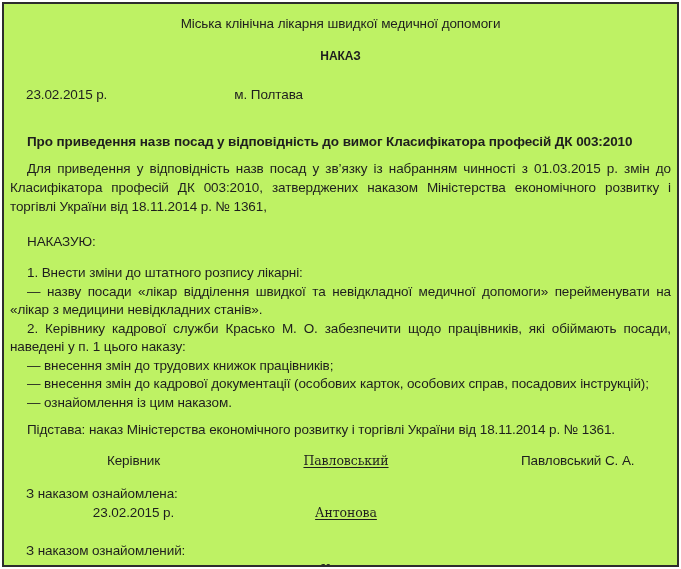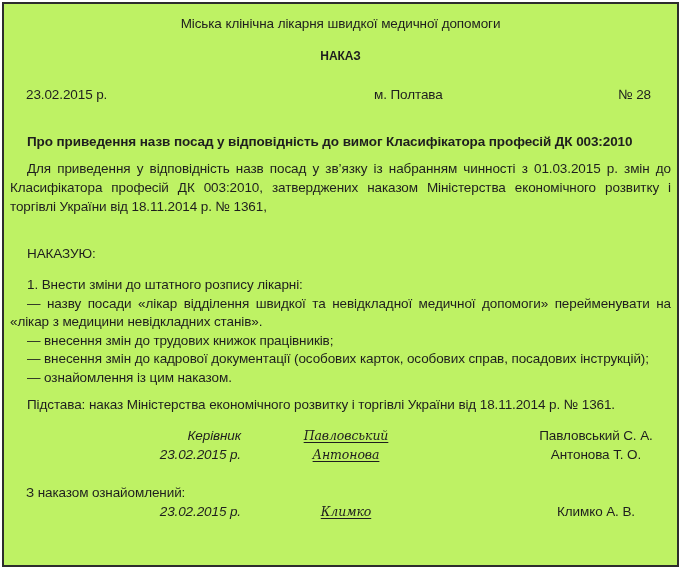--- a/index.html
+++ b/index.html
@@ -27,95 +27,94 @@
   .org-name { margin-top: 1px; }
   .doc-type { font-weight: bold; font-size: 12px; margin-top: 14px; }
   .meta-row {
     display: grid;
     grid-template-columns: 1fr 1fr 1fr;
     margin-top: 19px;
     padding-left: 16px;
     padding-right: 20px;
   }
   .meta-row .left  { text-align: left; }
-  .meta-row .mid   { text-align: right; }
+  .meta-row .mid   { text-align: left; }
   .meta-row .right { text-align: right; }
   .subject {
     font-weight: bold;
     margin-top: 28px;
     text-indent: 17px;
     text-align: justify;
   }
   .para { text-indent: 17px; text-align: justify; }
   .preamble { margin-top: 8px; }
-  .order-word { margin-top: 28px; text-indent: 17px; }
+  .order-word { margin-top: 16px; text-indent: 17px; }
   .items { margin-top: 13px; }
   .items p { line-height: 18.5px; }
   .basis { margin-top: 8px; }
   .sig-row {
     display: grid;
     grid-template-columns: 215px 1fr 220px;
     align-items: end;
     padding-left: 16px;
   }
-  .sig-row .label-cell { text-align: right; font-style: italic; }
+  .sig-row .label-cell { text-align: center; }
   .sig-row .script-cell { text-align: center; }
-  .sig-row .name-cell { text-align: center; padding-left: 70px; }
+  .sig-row .name-cell { text-align: left; padding-left: 70px; }
   .sig-script {
     font-family: "DejaVu Serif", serif;
-    font-style: italic;
     font-size: 12.5px;
     text-decoration: underline;
     text-underline-offset: 2px;
   }
   .sig-head { margin-top: 12px; }
   .ack-label { margin-top: 14px; padding-left: 16px; }
   .ack-label-2 { margin-top: 19px; padding-left: 16px; }
 </style>
 </head>
 <body>
 
 <div class="page">
 
   <p class="center org-name">Міська клінічна лікарня швидкої медичної допомоги</p>
 
   <p class="center doc-type">НАКАЗ</p>
 
   <div class="meta-row">
     <span class="left">23.02.2015 р.</span>
     <span class="mid">м. Полтава</span>
-    <span class="right">№ 28</span>
   </div>
 
   <p class="subject">Про приведення назв посад у відповідність до вимог Класифікатора професій ДК 003:2010</p>
 
   <p class="para preamble">Для приведення у відповідність назв посад у зв’язку із набранням чинності з 01.03.2015 р. змін до Класифікатора професій ДК 003:2010, затверджених наказом Міністерства економічного розвитку і торгівлі України від 18.11.2014 р. № 1361,</p>
 
   <p class="order-word">НАКАЗУЮ:</p>
 
   <div class="items">
     <p class="para">1. Внести зміни до штатного розпису лікарні:</p>
     <p class="para">— назву посади «лікар відділення швидкої та невідкладної медичної допомоги» перейменувати на «лікар з медицини невідкладних станів».</p>
+    <p class="para">2. Керівнику кадрової служби Красько М. О. забезпечити щодо працівників, які обіймають посади, наведені у п. 1 цього наказу:</p>
     <p class="para">— внесення змін до трудових книжок працівників;</p>
     <p class="para">— внесення змін до кадрової документації (особових карток, особових справ, посадових інструкцій);</p>
     <p class="para">— ознайомлення із цим наказом.</p>
   </div>
 
   <p class="para basis">Підстава: наказ Міністерства економічного розвитку і торгівлі України від 18.11.2014 р. № 1361.</p>
 
   <div class="sig-row sig-head">
     <span class="label-cell">Керівник</span>
     <span class="script-cell"><span class="sig-script">Павловський</span></span>
     <span class="name-cell">Павловський С. А.</span>
   </div>
 
+  <p class="ack-label">З наказом ознайомлена:</p>
   <div class="sig-row">
     <span class="label-cell">23.02.2015 р.</span>
     <span class="script-cell"><span class="sig-script">Антонова</span></span>
-    <span class="name-cell">Антонова Т. О.</span>
   </div>
 
   <p class="ack-label-2">З наказом ознайомлений:</p>
   <div class="sig-row">
     <span class="label-cell">23.02.2015 р.</span>
     <span class="script-cell"><span class="sig-script">Климко</span></span>
     <span class="name-cell">Климко А. В.</span>
   </div>
 
 </div>

